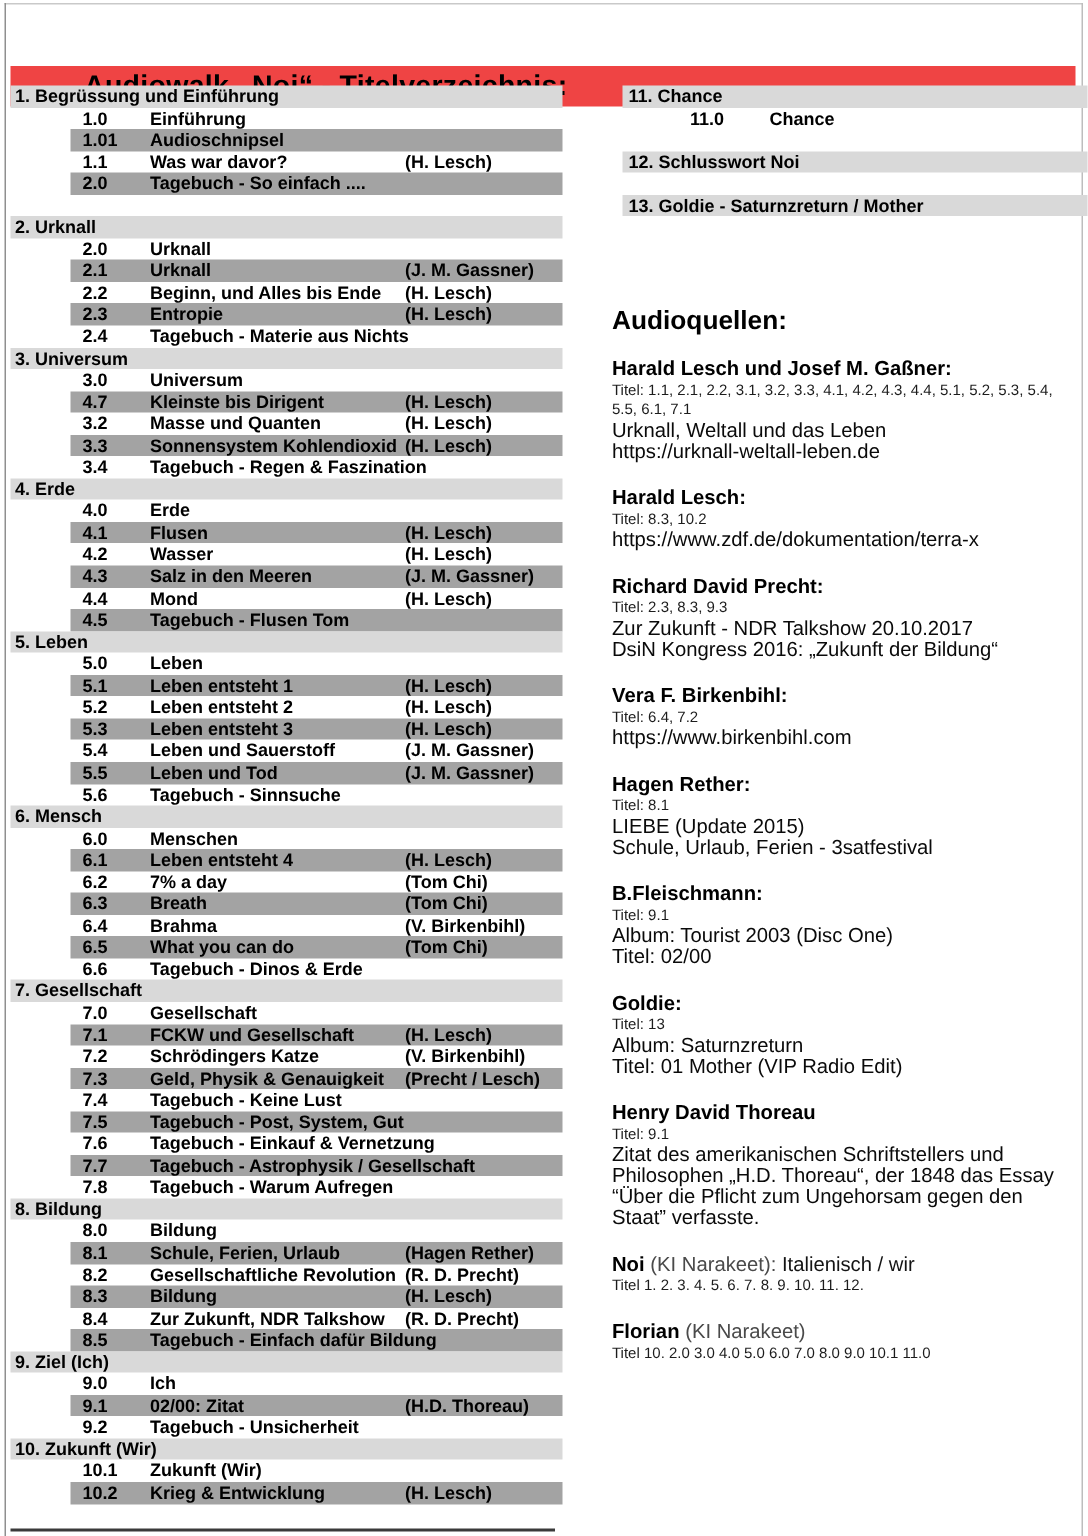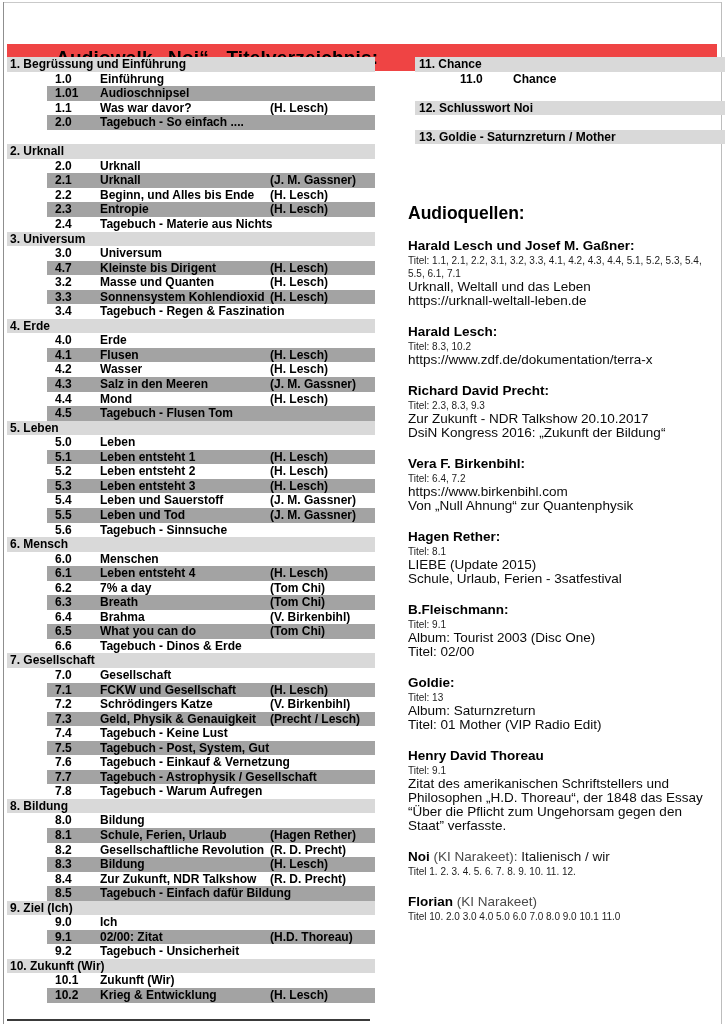--- a/index.html
+++ b/index.html
@@ -381,21 +381,20 @@
         <div class="entry">
           <div class="name"><span>Richard David Precht:</span></div>
           <div class="small">Titel: 2.3, 8.3, 9.3</div>
           <div class="body">Zur Zukunft - NDR Talkshow 20.10.2017</div>
           <div class="body">DsiN Kongress 2016: „Zukunft der Bildung“</div>
         </div>
         <div class="entry">
           <div class="name"><span>Vera F. Birkenbihl:</span></div>
           <div class="small">Titel: 6.4, 7.2</div>
           <div class="body url">https://www.birkenbihl.com</div>
-          <div class="body">Von „Null Ahnung“ zur Quantenphysik</div>
         </div>
         <div class="entry">
           <div class="name"><span>Hagen Rether:</span></div>
           <div class="small">Titel: 8.1</div>
           <div class="body">LIEBE (Update 2015)</div>
           <div class="body">Schule, Urlaub, Ferien - 3satfestival</div>
         </div>
         <div class="entry">
           <div class="name"><span>B.Fleischmann:</span></div>
           <div class="small">Titel: 9.1</div>

